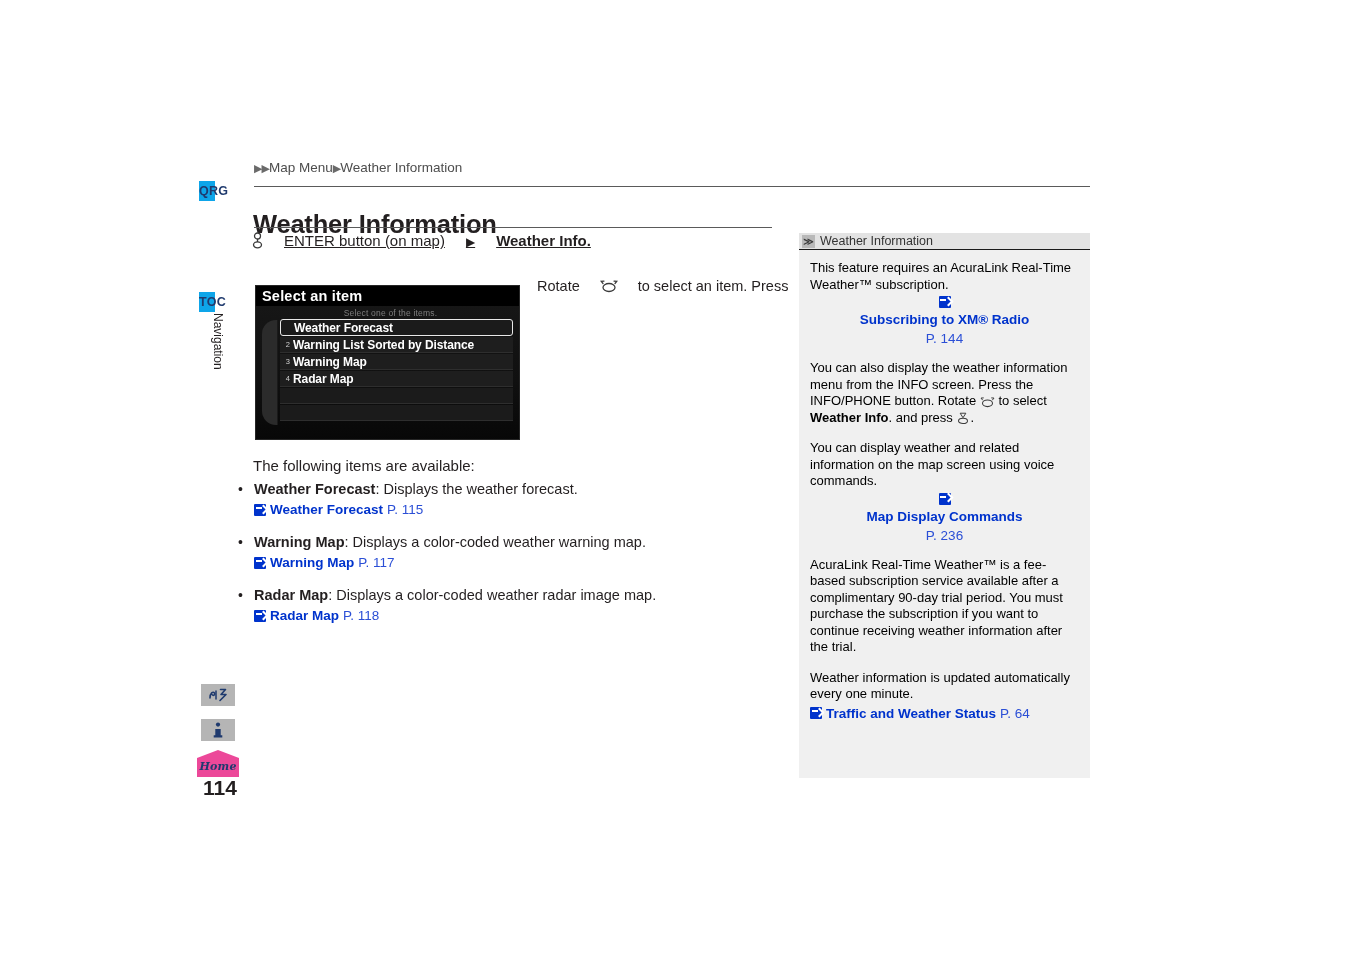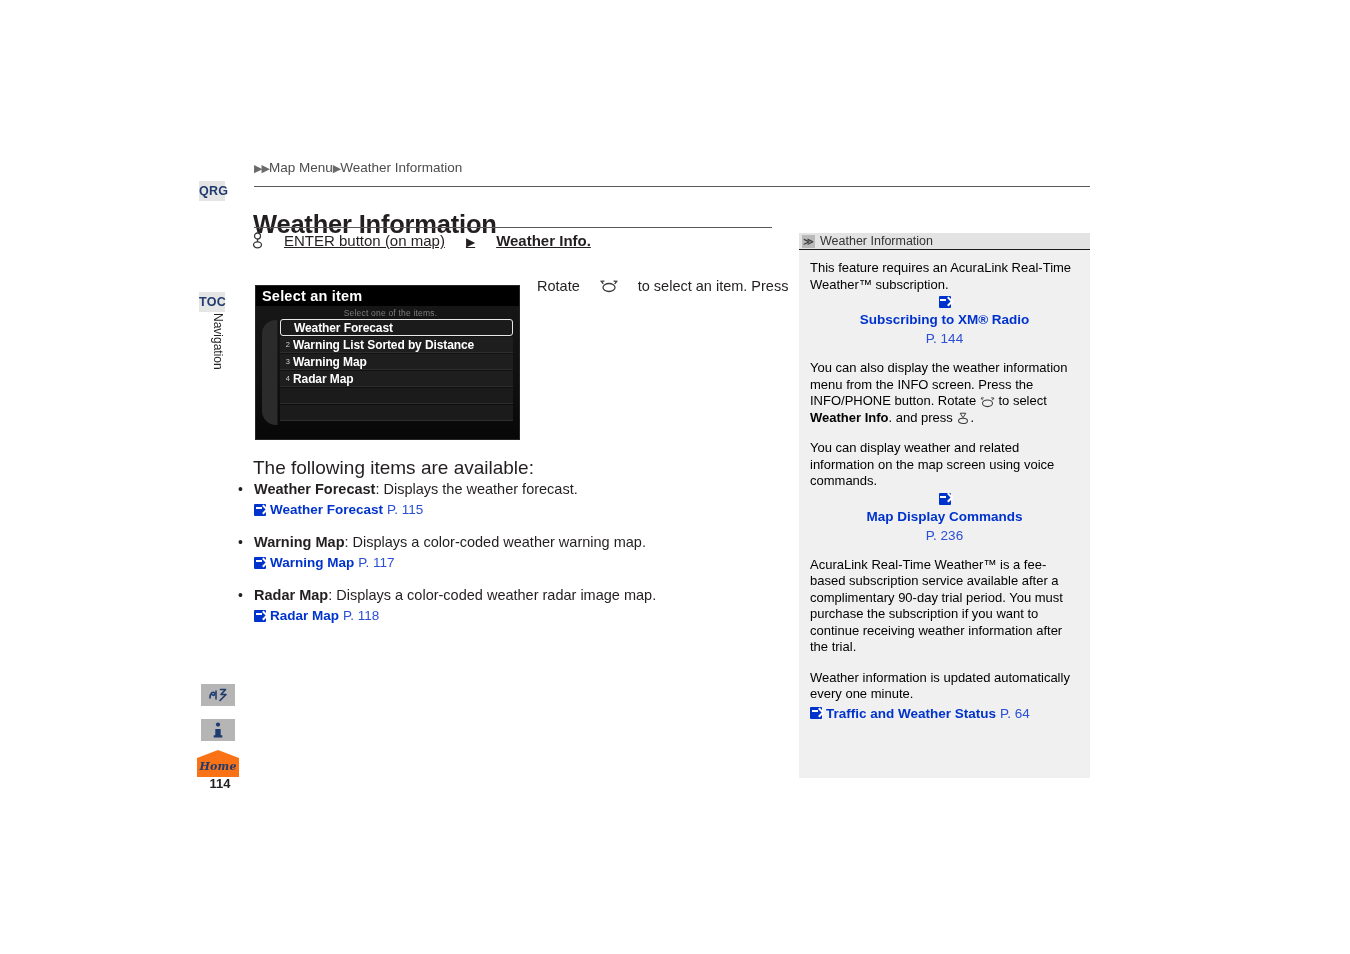--- a/index.html
+++ b/index.html
@@ -17,22 +17,22 @@
     width: 1350px;
     height: 954px;
     background: #ffffff;
   }
 
   
   .rail { position: absolute; left: 199px; top: 0; width: 40px; height: 954px; }
 
   .tab-box {
     position: absolute;
-    width: 26px;
-    background: #e5e5e5;
+    width: 16px;
+    background: #0ea5e9;
     color: #1f3a6e;
     font-weight: bold;
     font-size: 12.5px;
     letter-spacing: .3px;
     text-align: center;
     line-height: 20px;
     height: 20px;
   }
   .tab-qrg { top: 181px; }
   .tab-toc { top: 292px; }
@@ -63,21 +63,21 @@
   }
   .icon-voice { top: 684px; }
   .icon-info  { top: 719px; }
 
   .home-tab {
     position: absolute;
     left: 197px;
     top: 750px;
     width: 42px;
     height: 27px;
-    background: #f97316;
+    background: #ec4899;
     clip-path: polygon(0% 30%, 50% 0%, 100% 30%, 100% 100%, 0% 100%);
     display: flex;
     align-items: flex-end;
     justify-content: center;
   }
   .home-tab span {
     font-family: "DejaVu Serif", serif;
     font-style: italic;
     font-weight: bold;
     font-size: 11px;
@@ -85,21 +85,21 @@
     padding-bottom: 4px;
     letter-spacing: .2px;
   }
 
   .page-num {
     position: absolute;
     left: 197px;
     top: 776px;
     width: 46px;
     text-align: center;
-    font-size: 13px;
+    font-size: 21px;
     font-weight: bold;
     color: #231f20;
   }
 
   
   .breadcrumb {
     position: absolute;
     left: 254px; top: 160px;
     font-size: 13.5px;
     color: #4d4d4d;
@@ -242,21 +242,21 @@
     display: flex;
     align-items: center;
     gap: 20px;
     white-space: nowrap;
   }
 
   
   .body-lead {
     position: absolute;
     left: 253px; top: 457px;
-    font-size: 19px;
+    font-size: 15px;
     color: #231f20;
   }
   .bullets {
     position: absolute;
     left: 235px; top: 479px;
     width: 520px;
   }
   .bullet {
     position: relative;
     padding-left: 19px;

